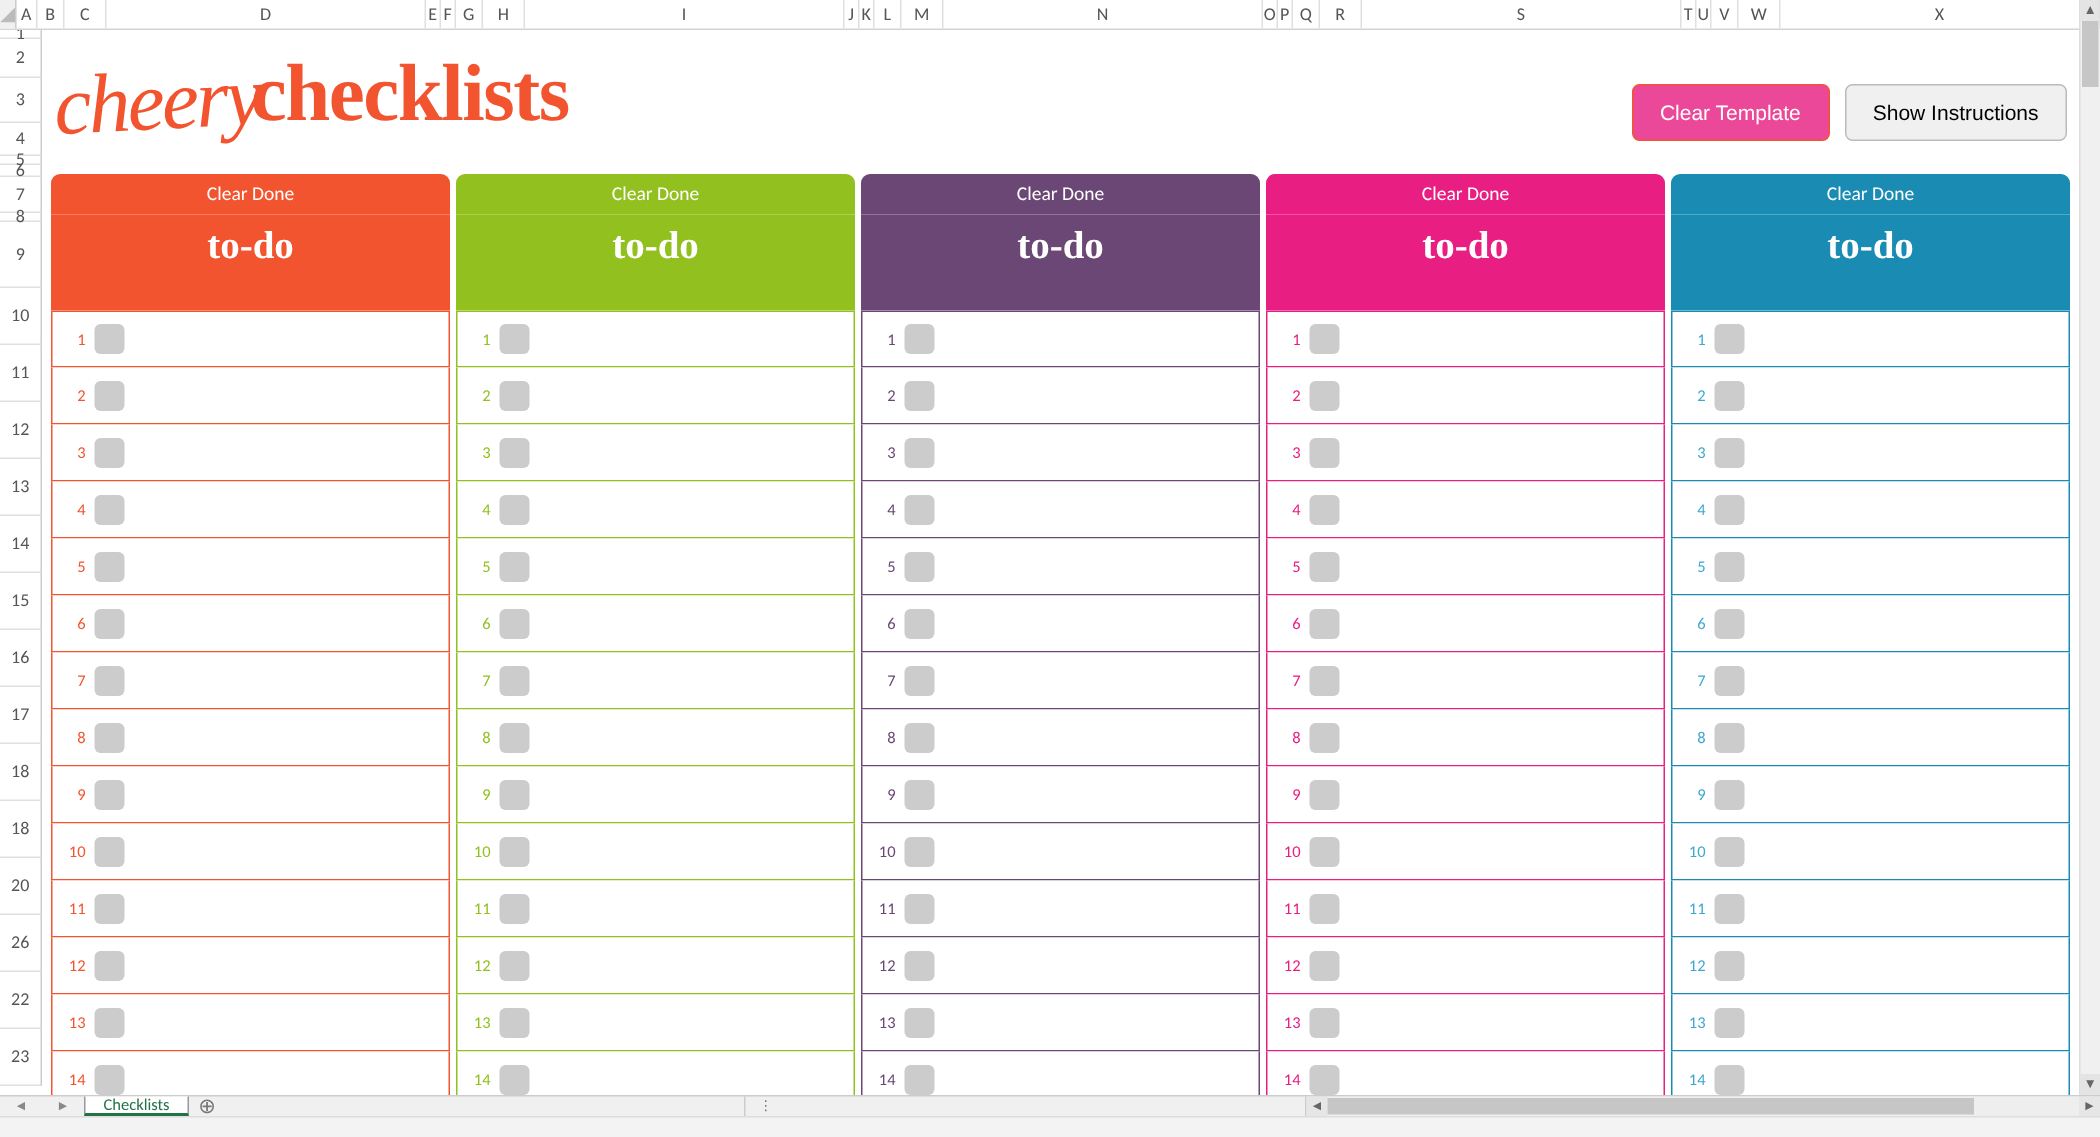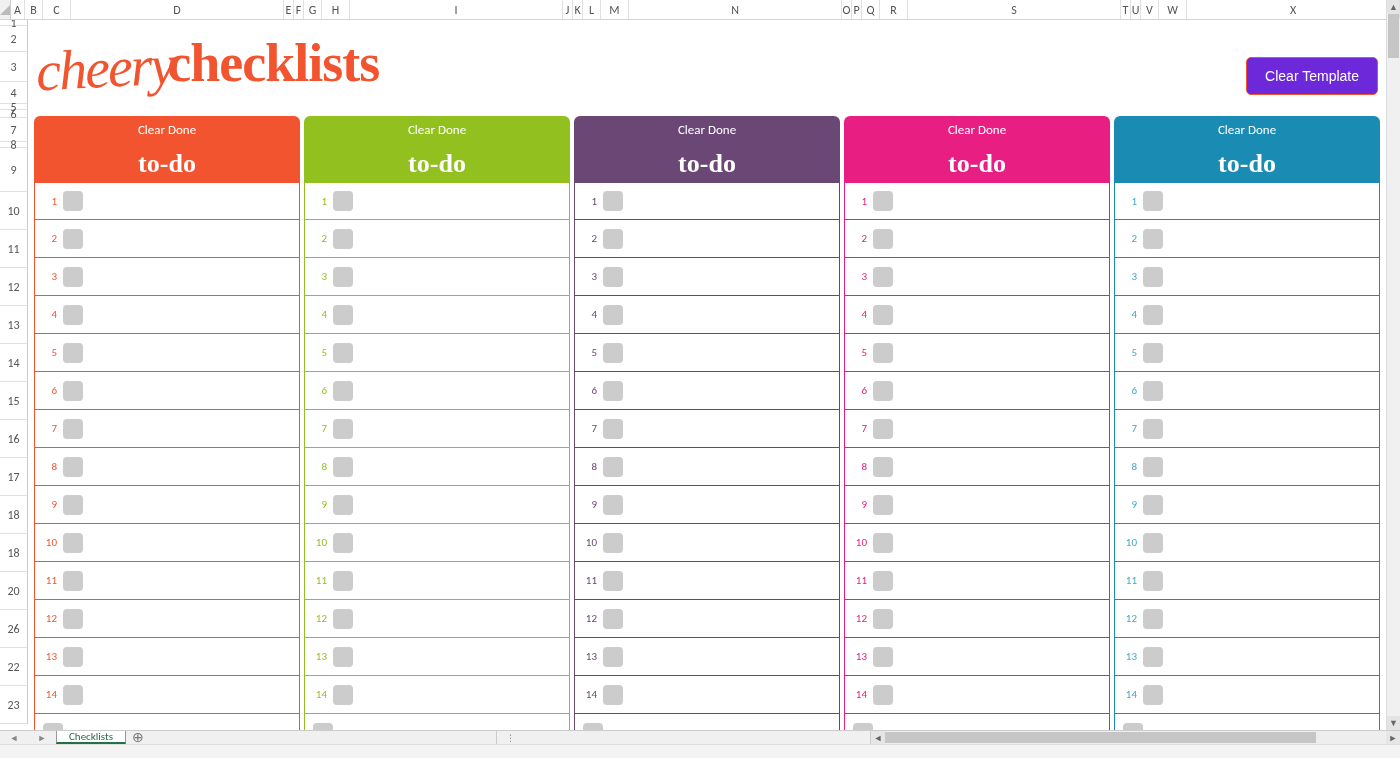--- a/index.html
+++ b/index.html
@@ -97,21 +97,21 @@
 }
 .btn {
   padding: 10px 18px;
   border-radius: 5px;
   font-size: 14px;
   cursor: pointer;
   border: 1px solid #bbb;
   background: #f0f0f0;
 }
 .btn.primary {
-  background: #6d28d9;
+  background: #ec4899;
   color: #fff;
   border: 1px solid #f25430;
 }
 .lists {
   display: flex;
   gap: 4px;
   padding: 0 6px;
 }
 .list-col {
   flex: 1;
@@ -125,21 +125,21 @@
   padding: 6px 0;
   border-radius: 6px 6px 0 0;
   cursor: pointer;
 }
 .todo-header {
   color: #fff;
   text-align: center;
   font-family: Georgia, serif;
   font-size: 26px;
   font-weight: bold;
-  padding: 6px 0 3px 0;
+  padding: 6px 0 28px 0;
 }
 .items { display: flex; flex-direction: column; }
 .item {
   display: flex;
   align-items: center;
   gap: 6px;
   height: 38px;
   border-bottom: 1px solid;
   border-left: 1px solid;
   border-right: 1px solid;
@@ -333,20 +333,21 @@
 </div>
 
 <div class="sheet">
   <div class="logo-row">
     <div class="logo-text">
       <span class="logo-cursive">cheery</span>
       <span>checklists</span>
     </div>
     <div class="top-buttons">
       <button class="btn primary">Clear Template</button>
+      <button class="btn">Show Instructions</button>
     </div>
   </div>
   <div class="lists" id="lists">
       <div class="list-col c0">
         <div class="clear-done">Clear Done</div>
         <div class="todo-header">to-do</div>
         <div class="items">
           <div class="item">
             <div class="num">1</div>
             <div class="cb"></div>

